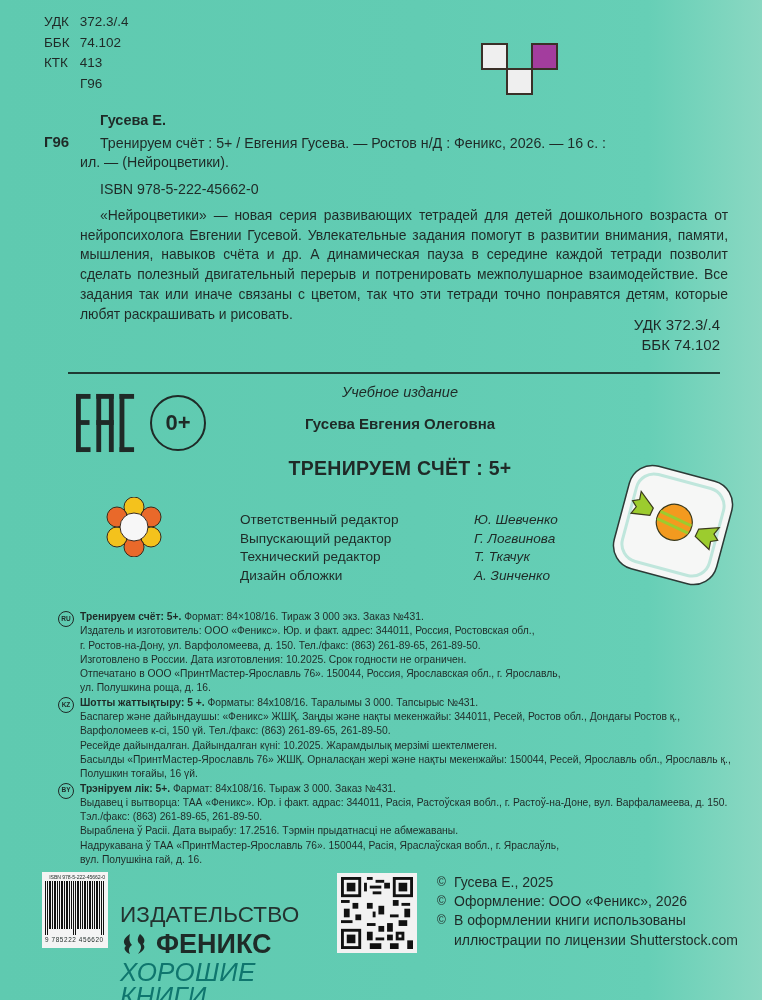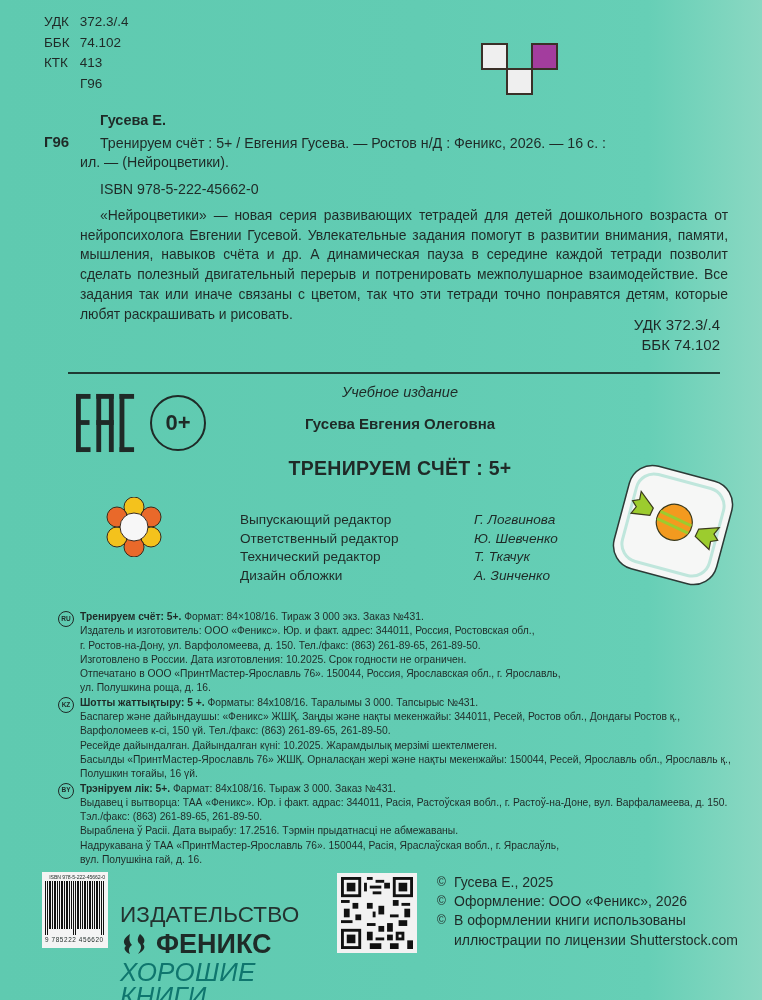--- a/index.html
+++ b/index.html
@@ -146,26 +146,26 @@
     <circle cx="47" cy="40" r="10" fill="#f4c21c"></circle>
     <circle cx="30" cy="50" r="10" fill="#e9692a"></circle>
     <circle cx="13" cy="40" r="10" fill="#f4c21c"></circle>
     <circle cx="13" cy="20" r="10" fill="#e9692a"></circle>
     <circle cx="30" cy="30" r="14" fill="#f7f7f7"></circle>
   </g>
 </svg>
 
 <div class="abs credits">
   <div class="row">
+      <span class="role">Ответственный редактор</span>
+      <span class="name">Ю. Шевченко</span>
+    </div>
+  <div class="row">
       <span class="role">Выпускающий редактор</span>
       <span class="name">Г. Логвинова</span>
-    </div>
-  <div class="row">
-      <span class="role">Ответственный редактор</span>
-      <span class="name">Ю. Шевченко</span>
     </div>
   <div class="row">
       <span class="role">Технический редактор</span>
       <span class="name">Т. Ткачук</span>
     </div>
   <div class="row">
       <span class="role">Дизайн обложки</span>
       <span class="name">А. Зинченко</span>
     </div>
 </div>

